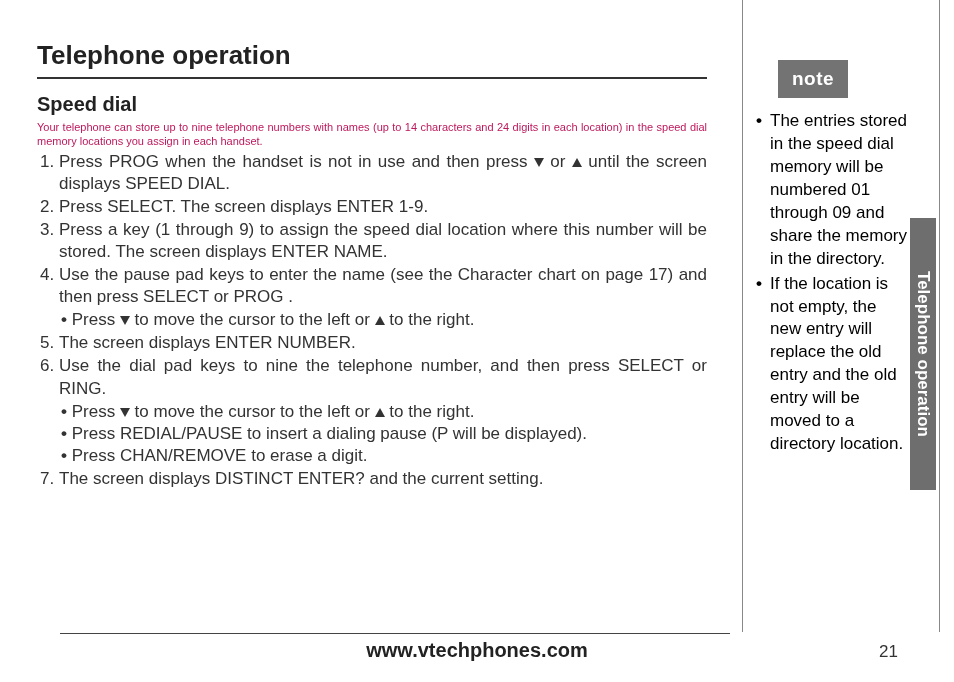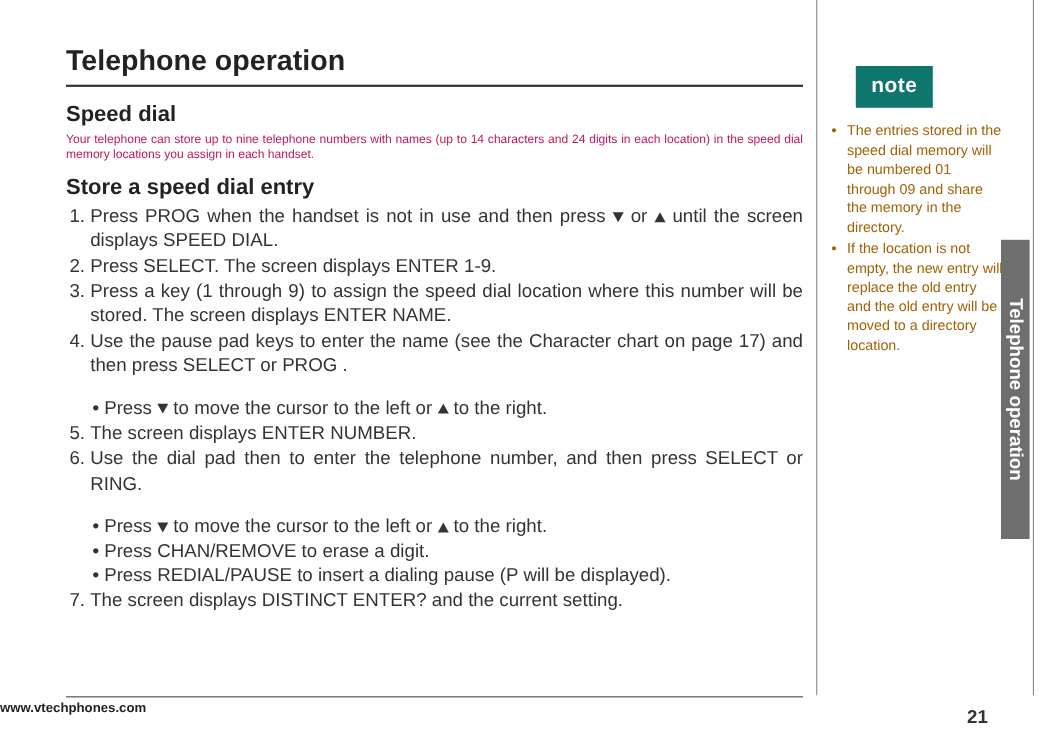--- a/index.html
+++ b/index.html
@@ -7,21 +7,21 @@
     width: 954px;
     height: 682px;
     background: #fff;
     font-family: Arial, Helvetica, sans-serif;
     position: relative;
     color: #333;
   }
   .page {
     width: 954px;
     height: 682px;
-    padding: 40px 0 0 60px;
+    padding: 40px 0 0 37px;
     position: relative;
   }
   .main {
     width: 670px;
     float: left;
   }
   .page-title {
     font-size: 26px;
     font-weight: bold;
     border-bottom: 2px solid #333;
@@ -50,21 +50,21 @@
     color: #333;
     margin-top: 2px;
   }
   ol.steps > li {
     margin-bottom: 1px;
     text-align: justify;
   }
   ul.sub {
     list-style: none;
     margin-left: 2px;
-    margin-top: 17px;
+    margin-top: 1px;
     margin-bottom: 1px;
   }
   ul.sub li::before {
     content: "•  ";
     font-weight: bold;
   }
   .b { font-weight: normal; }
   .arrow {
     display: inline-block;
     width: 0; height: 0;
@@ -80,36 +80,36 @@
     border-right: 5px solid transparent;
     border-bottom: 9px solid #333;
   }
   .sidebar {
     position: absolute;
     left: 752px;
     top: 60px;
     width: 160px;
   }
   .note-badge {
-    background: #0f766e;
+    background: #737373;
     color: #fff;
     font-family: "Arial Black", Arial, sans-serif;
     font-size: 19px;
     font-weight: 900;
     padding: 8px 14px;
     display: inline-block;
     margin-left: 26px;
     margin-bottom: 12px;
     letter-spacing: 0.5px;
   }
   ul.notes {
     list-style: none;
-    font-size: 13px;
+    font-size: 17px;
     line-height: 1.35;
-    color: #a16207;
+    color: #000000;
     padding-left: 8px;
   }
   ul.notes li {
     position: relative;
     padding-left: 10px;
     margin-bottom: 2px;
   }
   ul.notes li::before {
     content: "•";
     position: absolute;
@@ -147,35 +147,34 @@
   .right-edge {
     position: absolute;
     top: 0;
     right: 14px;
     width: 1px;
     height: 632px;
     background: #888;
   }
   .footer {
     position: absolute;
-    bottom: 32px;
+    bottom: 20px;
     left: 0;
     width: 954px;
-    text-align: left;
-    font-size: 12px;
+    text-align: center;
+    font-size: 20px;
     font-weight: bold;
     color: #222;
   }
   .page-num {
     position: absolute;
     bottom: 20px;
     right: 56px;
     font-size: 17px;
     color: #333;
-    font-weight: bold;
   }
   .footer-rule {
     position: absolute;
     bottom: 48px;
     left: 60px;
     width: 670px;
     height: 1px;
     background: #444;
   }
 </style>
@@ -186,21 +185,20 @@
 
   <div class="divider"></div>
   <div class="right-edge"></div>
 
   <div class="main">
     <h1 class="page-title">Telephone operation</h1>
 
     <h2 class="section-heading">Speed dial</h2>
     <p class="intro-text">Your telephone can store up to nine telephone numbers with names (up to 14 characters and 24 digits in each location) in the speed dial memory locations you assign in each handset.</p>
 
-    <h2 class="section-heading">Store a speed dial entry</h2>
 
     <ol class="steps">
 
       <li>
         <span>Press </span><span class="b">PROG</span><span> when the handset is not in use and then press </span><span class="arrow arrow-down"></span><span> or </span><span class="arrow arrow-up"></span><span>  until the screen displays </span><span class="b">SPEED DIAL</span><span>.</span>
       </li>
 
       <li>
         <span>Press </span><span class="b">SELECT</span><span>. The screen displays </span><span class="b">ENTER 1-9</span><span>.</span>
       </li>
@@ -214,25 +212,25 @@
         <ul class="sub">
           <li><span>Press </span><span class="arrow arrow-down"></span><span> to move the cursor to the left or </span><span class="arrow arrow-up"></span><span> to the right.</span></li>
         </ul>
       </li>
 
       <li>
         <span>The screen displays </span><span class="b">ENTER NUMBER</span><span>.</span>
       </li>
 
       <li>
-        <span>Use the dial pad then to enter the telephone number, and then press </span><span class="b">SELECT</span><span> or </span><span class="b">RING.</span>
+        <span>Use the dial pad keys to nine the telephone number, and then press </span><span class="b">SELECT</span><span> or </span><span class="b">RING.</span>
         <ul class="sub">
           <li><span>Press </span><span class="arrow arrow-down"></span><span> to move the cursor to the left or </span><span class="arrow arrow-up"></span><span> to the right.</span></li>
+          <li><span>Press </span><span class="b">REDIAL/PAUSE</span><span> to insert a dialing pause (</span><span class="b">P</span><span> will be displayed).</span></li>
           <li><span>Press </span><span class="b">CHAN/REMOVE</span><span> to erase a digit.</span></li>
-          <li><span>Press </span><span class="b">REDIAL/PAUSE</span><span> to insert a dialing pause (</span><span class="b">P</span><span> will be displayed).</span></li>
         </ul>
       </li>
 
       <li>
         <span>The screen displays </span><span class="b">DISTINCT ENTER?</span><span> and the current setting.</span>
       </li>
 
     </ol>
   </div>
 

